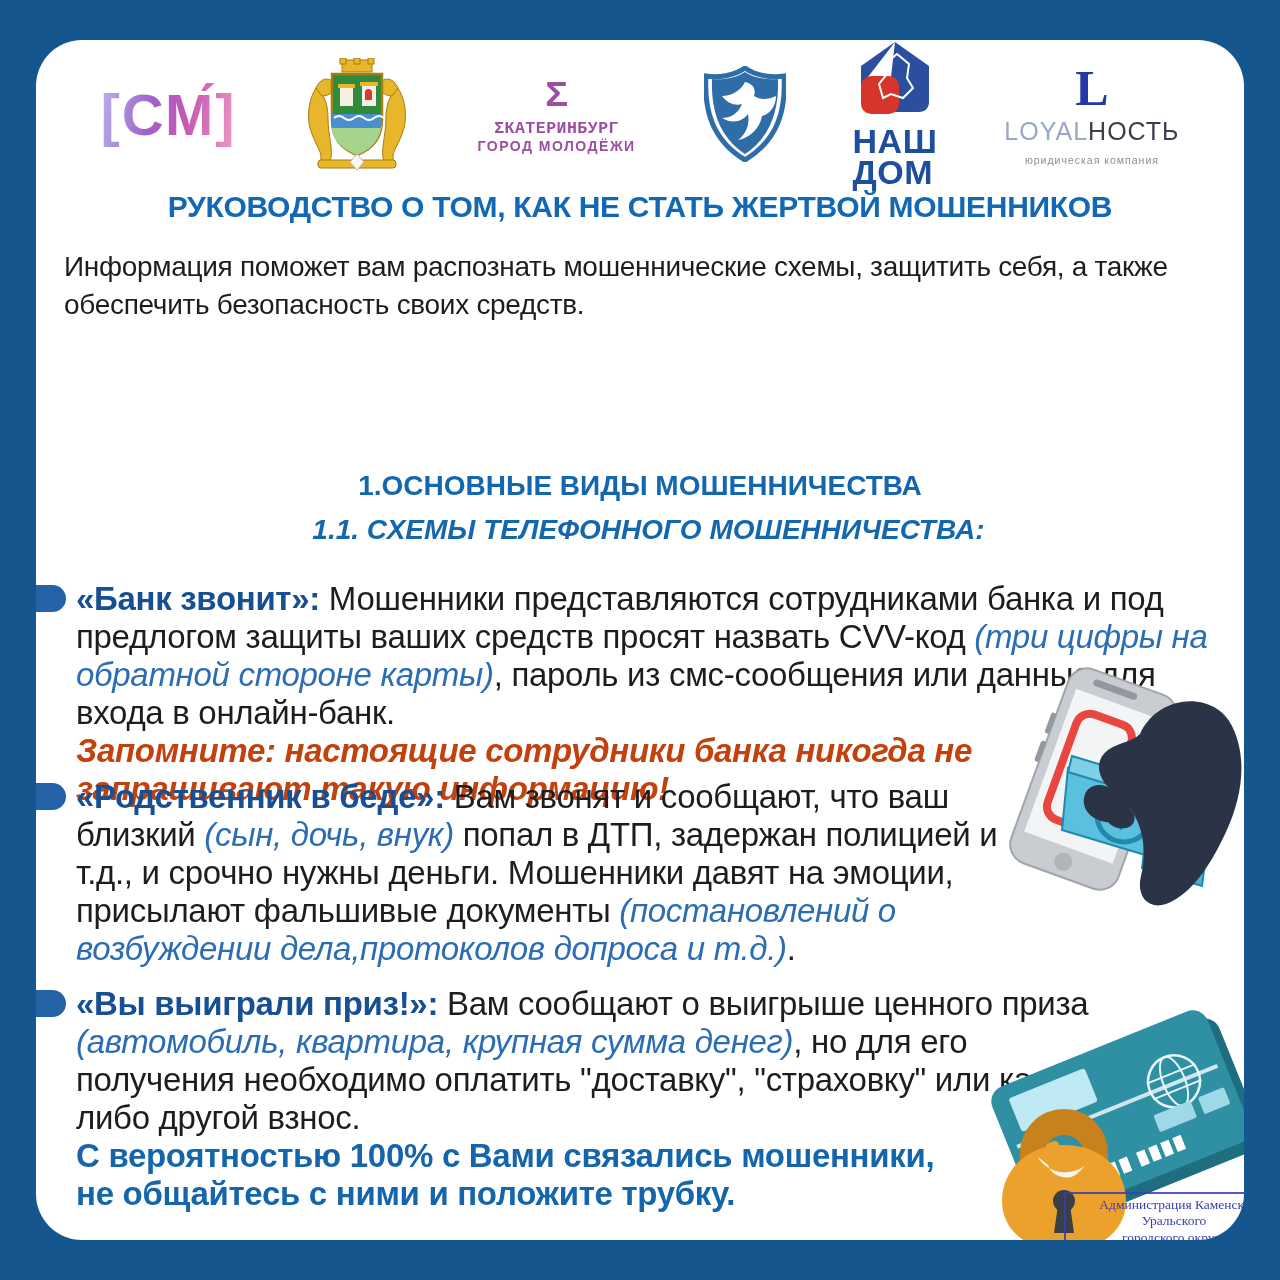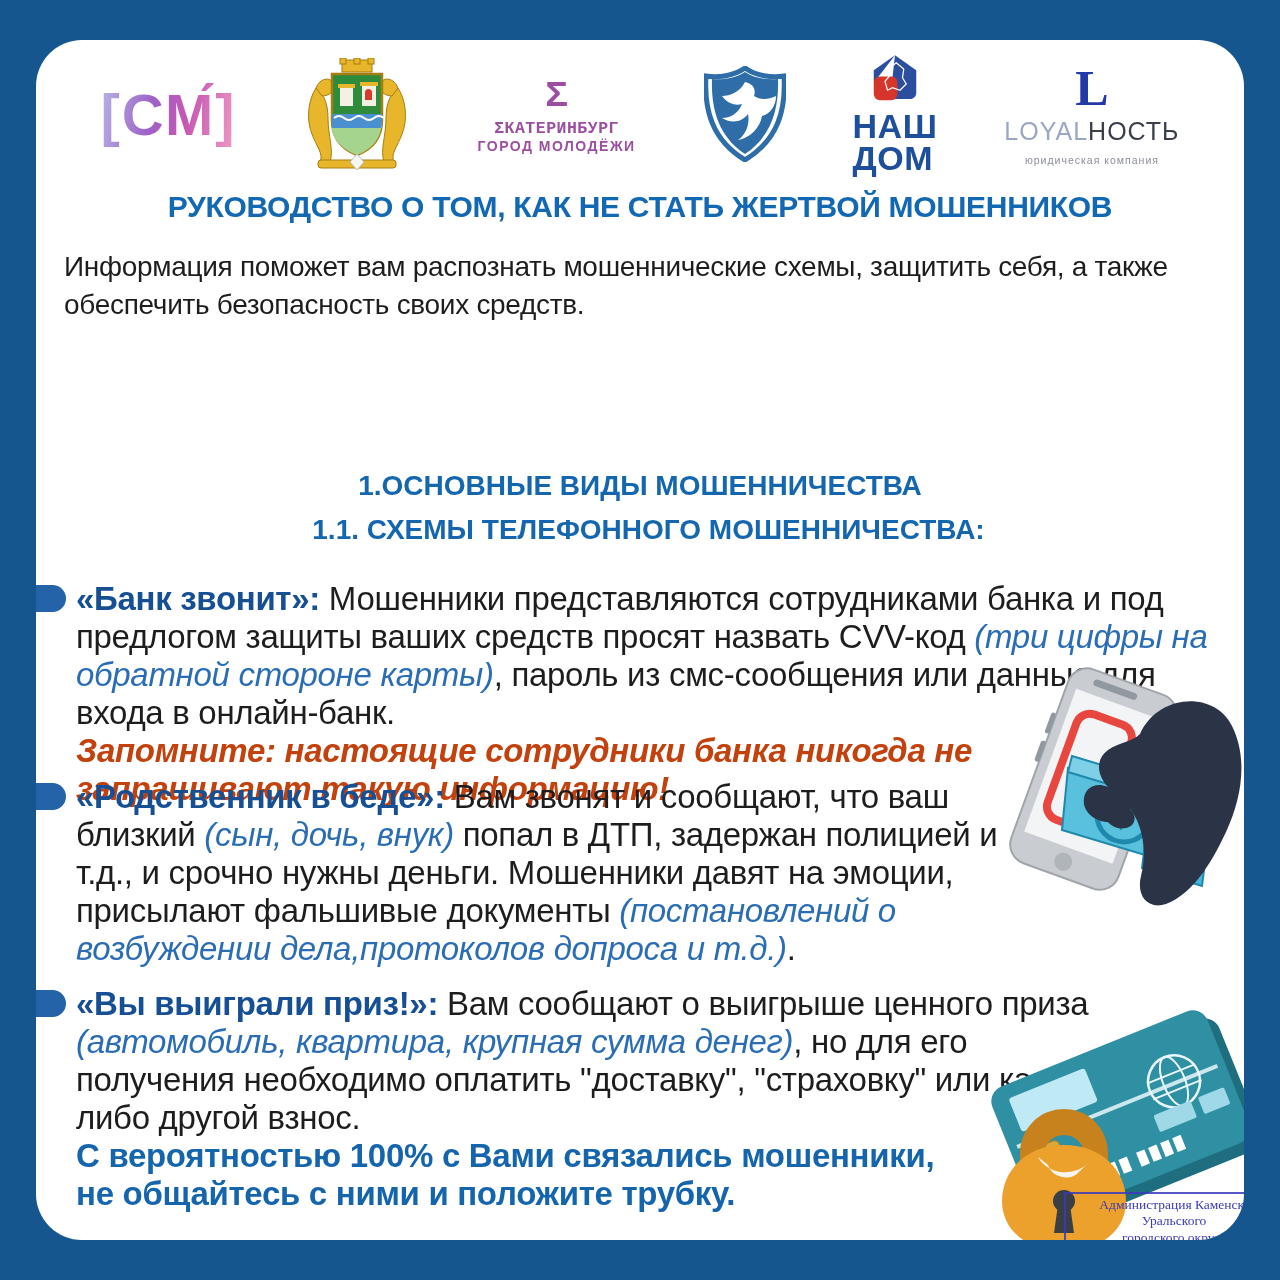--- a/index.html
+++ b/index.html
@@ -1,20 +1,20 @@
 <!DOCTYPE html>
 <html><head>
 <meta charset="utf-8">
 <style>
   html,body{margin:0;padding:0;}
   .page{position:relative;width:1280px;height:1280px;background:#15568f;font-family:"Liberation Sans",sans-serif;overflow:hidden;}
   .content{position:absolute;left:36px;top:40px;right:36px;bottom:40px;background:#ffffff;border-radius:46px;overflow:hidden;}
 
   
-  .header{position:absolute;top:14px;left:0;right:0;height:120px;display:flex;justify-content:center;gap:67px;}
+  .header{position:absolute;top:14px;left:0;right:0;height:120px;display:flex;justify-content:center;align-items:center;gap:67px;}
   .logo{display:flex;flex-direction:column;align-items:center;justify-content:center;}
   .cm-text{font-size:58px;font-weight:bold;letter-spacing:2px;background:linear-gradient(100deg,#b9b5e8 0%,#9d62c8 38%,#c657b4 62%,#ef9cc3 100%);-webkit-background-clip:text;background-clip:text;color:transparent;}
   .ekb{width:160px;}
   .ekb-sigma{font-size:38px;font-weight:bold;color:#9c4fa0;line-height:1;transform:scaleY(0.9);}
   .ekb-l1{font-size:16.5px;font-weight:bold;color:#9c4fa0;letter-spacing:.5px;margin-top:6px;font-family:Liberation Mono, monospace;}
   .ekb-l2{font-size:14px;font-weight:bold;color:#9c4fa0;letter-spacing:1.5px;}
   .nashdom{flex-direction:column;gap:10px;}
   .nashdom-text{font-size:34px;font-weight:bold;color:#1d4f9c;line-height:.92;letter-spacing:.5px;}
   .loyal-l{font-family:"Liberation Serif",serif;font-size:50px;font-weight:bold;color:#2339a8;line-height:1;}
   .loyal-brand{font-size:25px;letter-spacing:1px;margin-top:4px;}
@@ -23,21 +23,21 @@
   .loyal-sub{font-size:10.5px;color:#8b8f99;letter-spacing:1px;margin-top:8px;}
 
   
   .title{position:absolute;top:150px;left:0;right:0;text-align:center;font-size:30px;font-weight:bold;color:#1268b3;letter-spacing:-.3px;}
   .para{position:absolute;left:28px;width:1125px;font-size:28px;line-height:38px;color:#1d1d1f;letter-spacing:-.3px;}
   .p1{top:208px;}
   .p2{top:286px;}
   .accent-bi{color:#1467ae;font-weight:bold;font-style:italic;}
   .h1c,.h2c{position:absolute;left:0;right:0;text-align:center;font-weight:bold;color:#1467ae;font-size:28px;}
   .h1c{top:430px;}
-  .h2c{top:474px;margin-left:17px;}
+  .h2c{top:474px;font-style:italic;margin-left:17px;}
 
   .bullet{position:absolute;left:40px;font-size:33px;line-height:38px;color:#1d1d1f;letter-spacing:-.3px;}
   .b1{top:540px;width:1135px;}
   .b2{top:738px;width:950px;}
   .b3{top:945px;width:1055px;}
   .blabel{font-weight:bold;color:#174f94;}
   .note{font-style:italic;color:#2a6db5;}
   .warn{display:block;font-weight:bold;font-style:italic;color:#c2410c;}
   .b1 .warn{max-width:990px;}
   .b2 .warn{white-space:nowrap;}

